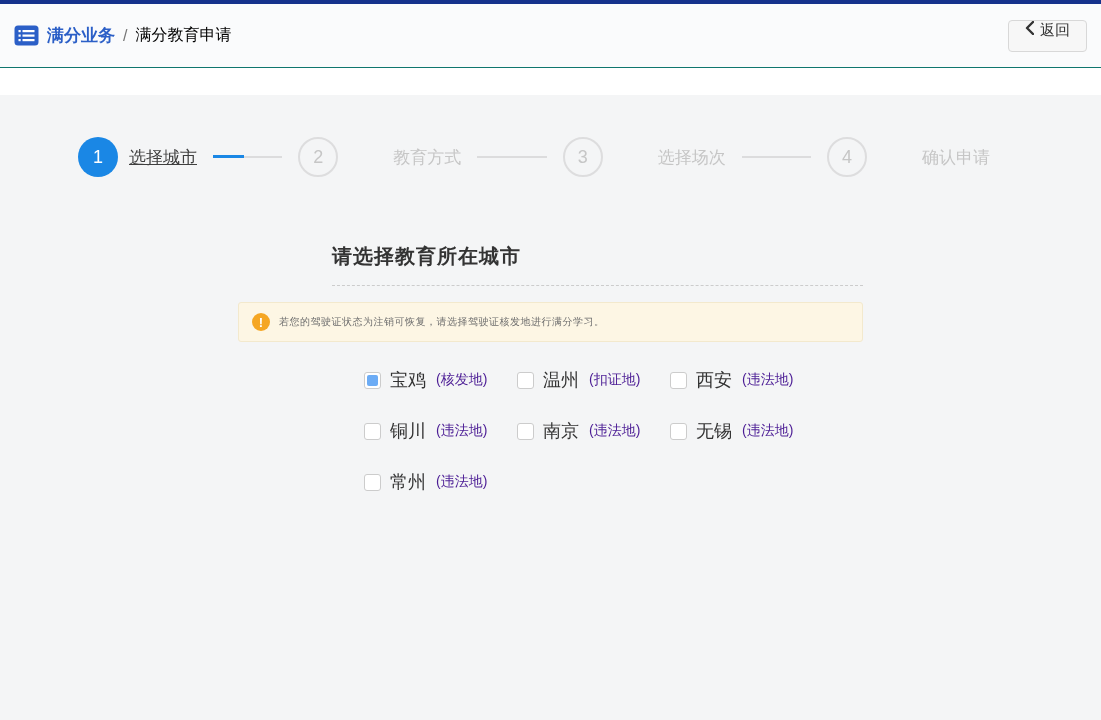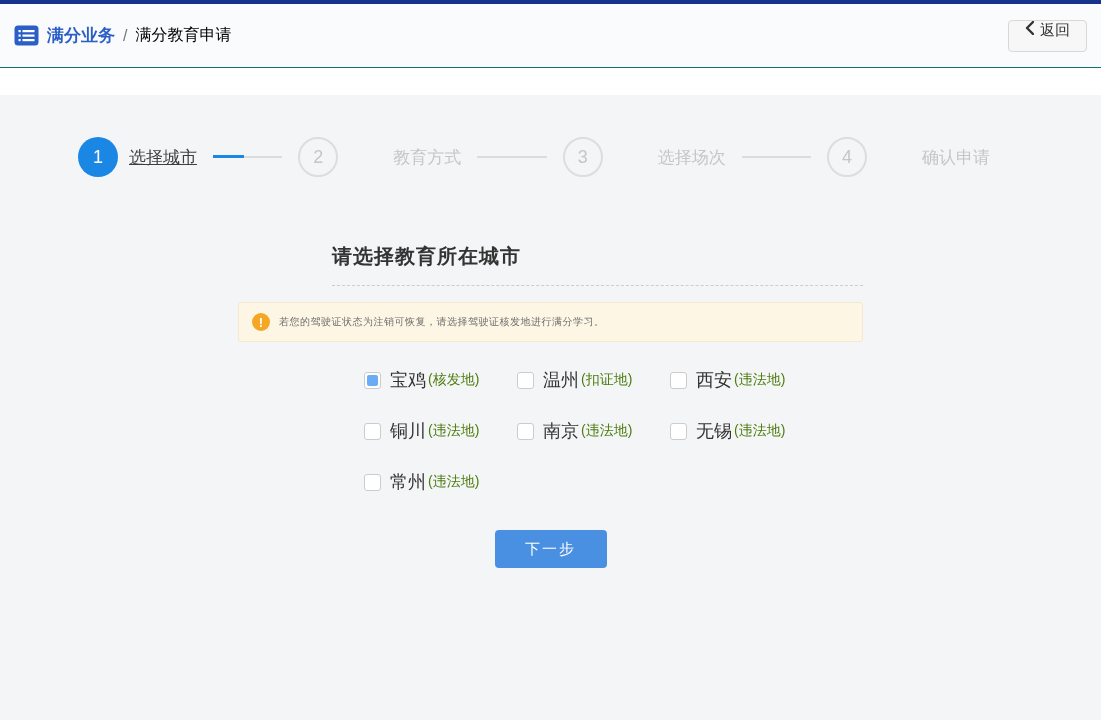--- a/index.html
+++ b/index.html
@@ -50,21 +50,21 @@
   .notice-text { font-size:10px; color:#6e6e6e; letter-spacing:0.5px; }
 
   
   .city-grid { margin:26px 0 0 126px; display:grid; grid-template-columns:repeat(3,153px); row-gap:27px; }
   .city-item { display:flex; align-items:center; cursor:pointer; }
   .checkbox { width:17px; height:17px; background:#fff; border:1px solid #cccccc; border-radius:3px;
               position:relative; flex:none; margin-right:9px; }
   .checkbox.checked::after { content:""; position:absolute; left:2px; top:2px; right:2px; bottom:2px;
                              background:#6cacf5; border-radius:2px; }
   .city-name { font-size:18px; color:#333; }
-  .city-type { font-size:14px; color:#4d7c0f; margin-left:2px; }
+  .city-type { font-size:14px; color:#4c1d95; margin-left:10px; }
 
   
   .btn-row { text-align:center; margin-top:36px; }
   .next-btn { width:112px; height:38px; background:#4a90e2; border:none; border-radius:4px;
               color:#fff; font-size:15px; letter-spacing:2px; cursor:pointer; font-family:inherit; }
 </style>
 </head>
 <body>
 
 <div class="topbar"></div>
@@ -162,18 +162,15 @@
         <span class="city-name">无锡</span>
         <span class="city-type">(违法地)</span>
       </label>
       <label class="city-item">
         <span class="checkbox"></span>
         <span class="city-name">常州</span>
         <span class="city-type">(违法地)</span>
       </label>
     </div>
 
-    <div class="btn-row">
-      <button class="next-btn">下一步</button>
-    </div>
 
   </div>
 </div>
 
 </body></html>

